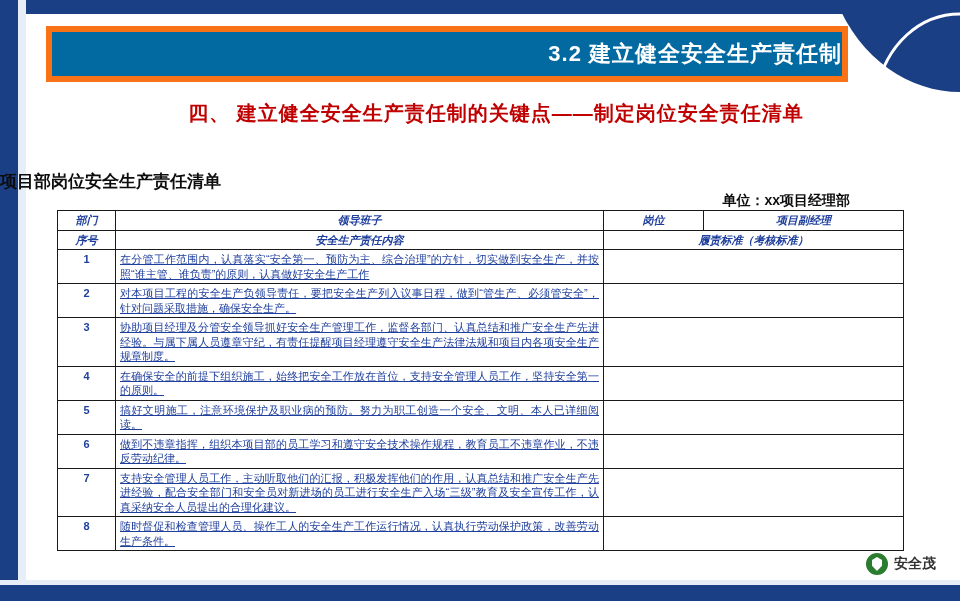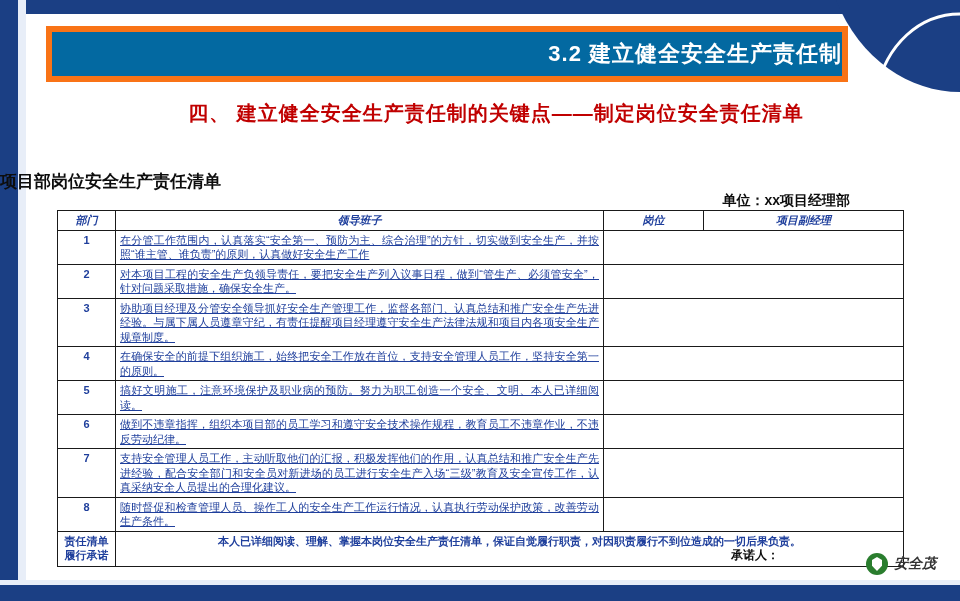--- a/index.html
+++ b/index.html
@@ -103,21 +103,21 @@
     line-height:1.7;padding:6px 8px 4px 8px;
   }
   .promise-sign{
     display:block;text-align:right;padding-right:120px;font-weight:bold;
     color:#0d0d0d;font-size:12px;
   }
   
   .watermark{
     position:absolute;right:24px;bottom:26px;
     display:flex;align-items:center;gap:6px;
-    color:#333333;font-size:14px;font-weight:bold;font-style:italic;
+    color:#333333;font-size:14px;font-weight:bold;
   }
   .wm-logo{
     width:22px;height:22px;border-radius:50%;
     background:#2a7d2e;position:relative;flex:none;
   }
   .wm-logo:after{
     content:"";position:absolute;left:6px;top:4px;width:10px;height:14px;
     background:#ffffff;
     clip-path:polygon(50% 0,100% 22%,100% 62%,50% 100%,0 62%,0 22%);
   }
@@ -156,20 +156,25 @@
         <col style="width:100px">
         <col style="width:200px">
       </colgroup>
       <tbody>
         <tr>
           <td class="hdr">部门</td>
           <td class="hdr">领导班子</td>
           <td class="hdr">岗位</td>
           <td class="hdr">项目副经理</td>
         </tr>
+        <tr>
+          <td class="hdr">序号</td>
+          <td class="hdr">安全生产责任内容</td>
+          <td class="hdr" colspan="2">履责标准（考核标准）</td>
+        </tr>
 
         <tr>
           <td class="num">1</td>
           <td class="content">在分管工作范围内，认真落实“安全第一、预防为主、综合治理”的方针，切实做到安全生产，并按照“谁主管、谁负责”的原则，认真做好安全生产工作</td>
           <td class="blank" colspan="2"></td>
         </tr>
         <tr>
           <td class="num">2</td>
           <td class="content">对本项目工程的安全生产负领导责任，要把安全生产列入议事日程，做到“管生产、必须管安全”，针对问题采取措施，确保安全生产。</td>
           <td class="blank" colspan="2"></td>
@@ -198,30 +203,20 @@
           <td class="num">7</td>
           <td class="content">支持安全管理人员工作，主动听取他们的汇报，积极发挥他们的作用，认真总结和推广安全生产先进经验，配合安全部门和安全员对新进场的员工进行安全生产入场“三级”教育及安全宣传工作，认真采纳安全人员提出的合理化建议。</td>
           <td class="blank" colspan="2"></td>
         </tr>
         <tr>
           <td class="num">8</td>
           <td class="content">随时督促和检查管理人员、操作工人的安全生产工作运行情况，认真执行劳动保护政策，改善劳动生产条件。</td>
           <td class="blank" colspan="2"></td>
         </tr>
 
-        <tr>
-          <td class="promise-label">
-            <div>责任清单</div>
-            <div>履行承诺</div>
-          </td>
-          <td class="promise-text" colspan="3">
-            <span>本人已详细阅读、理解、掌握本岗位安全生产责任清单，保证自觉履行职责，对因职责履行不到位造成的一切后果负责。</span>
-            <span class="promise-sign">承诺人：</span>
-          </td>
-        </tr>
       </tbody>
     </table>
   </div>
 
   <div class="watermark">
     <span class="wm-logo"></span>
     <span>安全茂</span>
   </div>
 
 </div>

